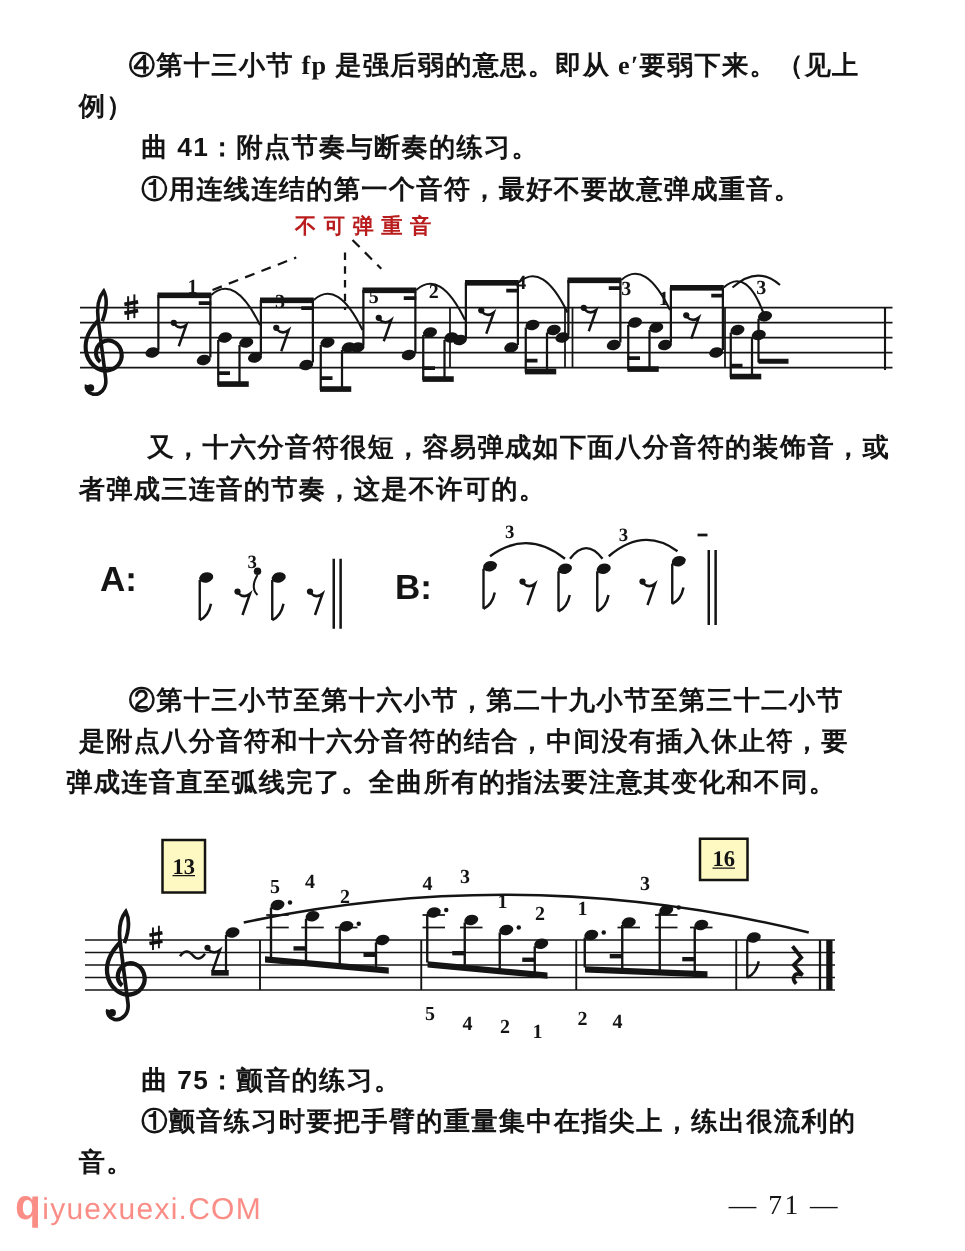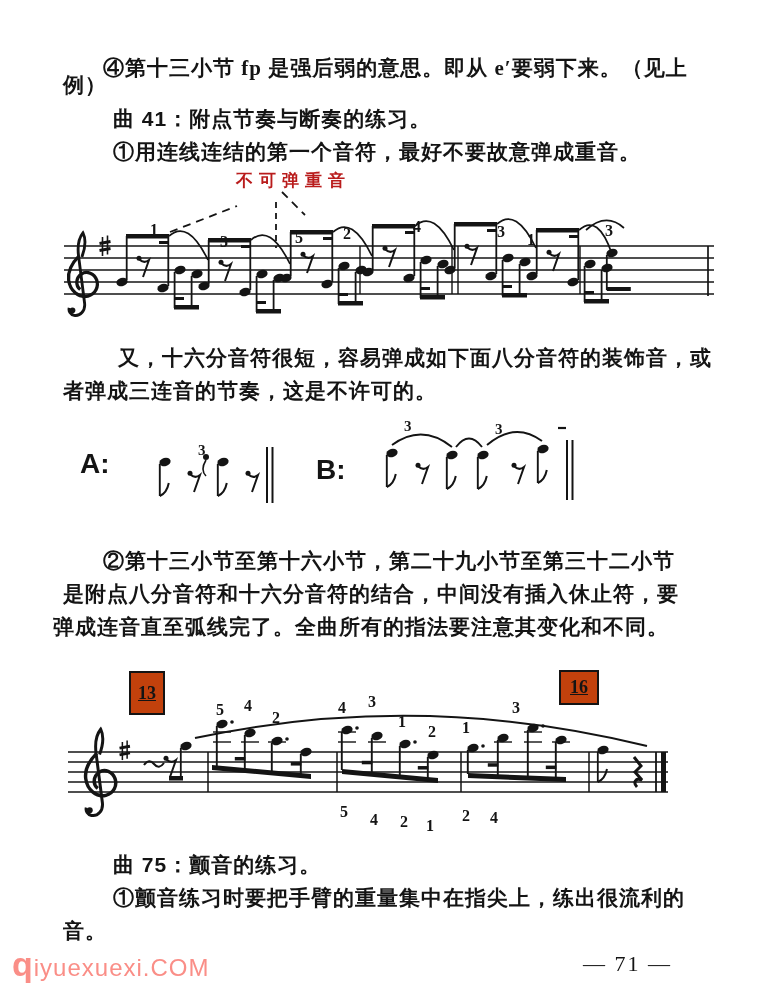--- a/index.html
+++ b/index.html
@@ -7,21 +7,21 @@
         font-family:"Liberation Serif",serif;color:#141414;}
   .abs{position:absolute;}
   .cn{font-size:21px;font-weight:600;letter-spacing:1px;white-space:nowrap;line-height:24px;}
   .hei{font-family:"Liberation Sans",sans-serif;font-weight:bold;letter-spacing:1px;}
   .fing{position:absolute;font:bold 16px "Liberation Serif",serif;color:#141414;line-height:1;}
   .tuplet{position:absolute;font:bold 15px "Liberation Serif",serif;color:#141414;line-height:1;}
   .exlabel{position:absolute;font:bold 28px "Liberation Sans",sans-serif;color:#141414;line-height:1;}
   .annot{position:absolute;font:bold 17px "Liberation Sans",sans-serif;letter-spacing:6px;
          color:#b91c1c;line-height:1;}
   .mbox{position:absolute;border:2px solid #141414;display:flex;align-items:center;
-        justify-content:center;font:bold 18px "Liberation Serif",serif;background:#c2410c;text-decoration:underline;}
+        justify-content:center;font:bold 18px "Liberation Serif",serif;background:#fef9c3;text-decoration:underline;}
   .watermark{position:absolute;left:12px;top:946px;font-family:"Liberation Sans",sans-serif;
              font-size:24px;color:#fa8e87;letter-spacing:1px;line-height:36px;}
   .watermark::first-letter{font-size:34px;font-weight:bold;}
   .pagenum{position:absolute;left:583px;top:951px;font-size:22px;letter-spacing:2px;
            font-family:"Liberation Serif",serif;color:#141414;}
   svg{position:absolute;overflow:visible;}
 </style>
 </head>
 <body>
 
@@ -46,21 +46,21 @@
       <g id="r8" stroke="#141414" fill="none">
         <circle cx="2" cy="2.2" r="2.5" fill="#141414" stroke="none"></circle>
         <path stroke-width="2" d="M2.5,3.5 Q7,8 12,4 L6,21"></path>
       </g>
       <g id="qrest" stroke="#141414" fill="none">
         <path stroke-width="3" d="M2,0 L9,9 L3,15 L10,23 C3,20 1,26 5,30"></path>
       </g>
     </defs>
   </svg>
 
-  <div class="abs cn" style="left:63px;top:56px;text-indent:40px;">④第十三小节 fp 是强后弱的意思。即从 e′要弱下来。（见上</div>
+  <div class="abs cn" style="left:63px;top:40px;text-indent:40px;">④第十三小节 fp 是强后弱的意思。即从 e′要弱下来。（见上</div>
   <div class="abs cn" style="left:63px;top:73px;">例）</div>
   <div class="abs cn hei" style="left:113px;top:107px;">曲 41：附点节奏与断奏的练习。</div>
   <div class="abs cn hei" style="left:113px;top:140px;">①用连线连结的第一个音符，最好不要故意弹成重音。</div>
 
   <div class="annot" style="left:236px;top:172px;">不可弹重音</div>
 
   <svg id="s1" style="left:60px;top:168px;" width="660" height="170" viewBox="0 0 660 170">
       <line x1="4" y1="78" x2="654" y2="78" stroke="#141414" stroke-width="1.4"></line>
       <line x1="4" y1="90" x2="654" y2="90" stroke="#141414" stroke-width="1.4"></line>
       <line x1="4" y1="102" x2="654" y2="102" stroke="#141414" stroke-width="1.4"></line>

